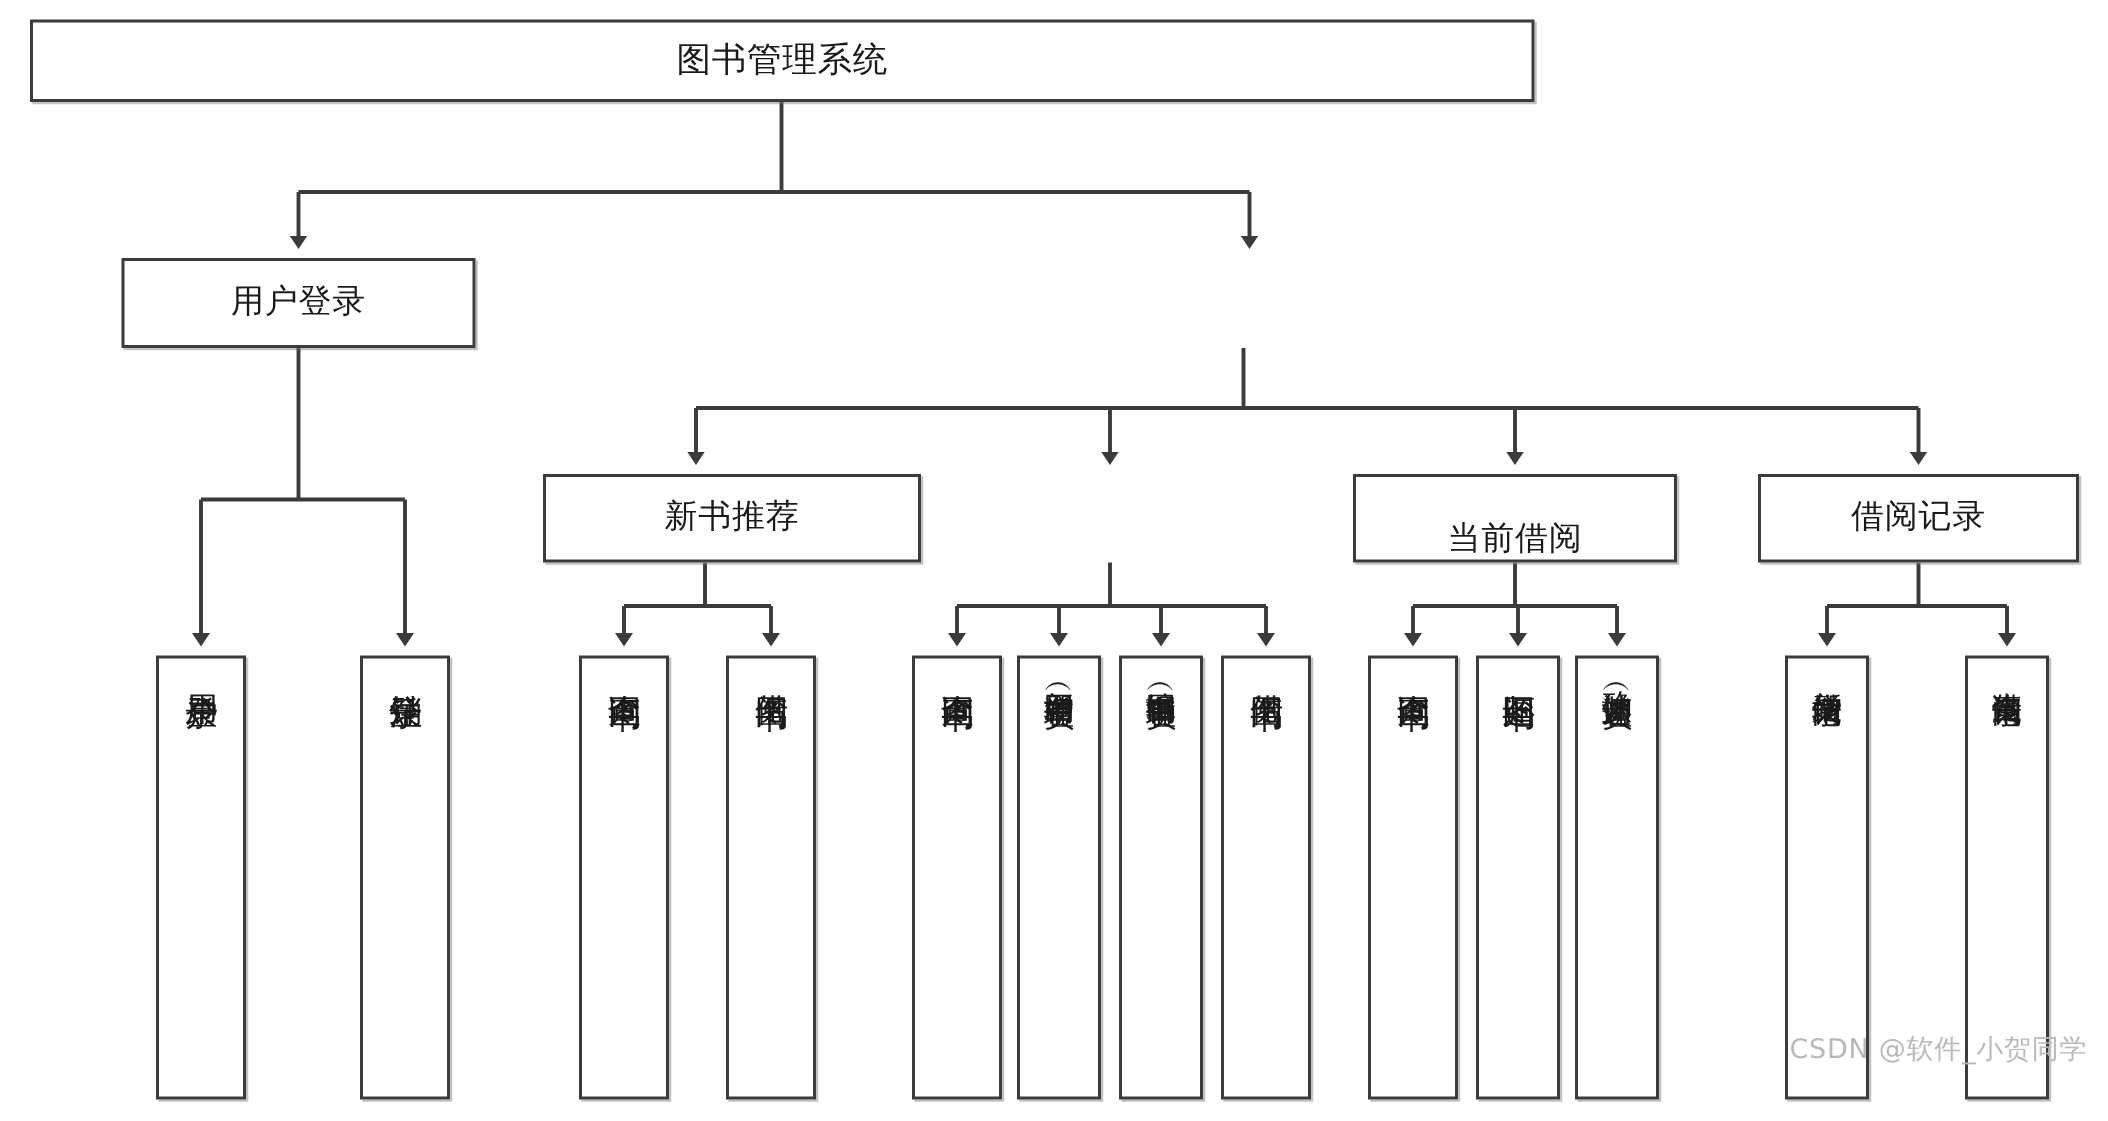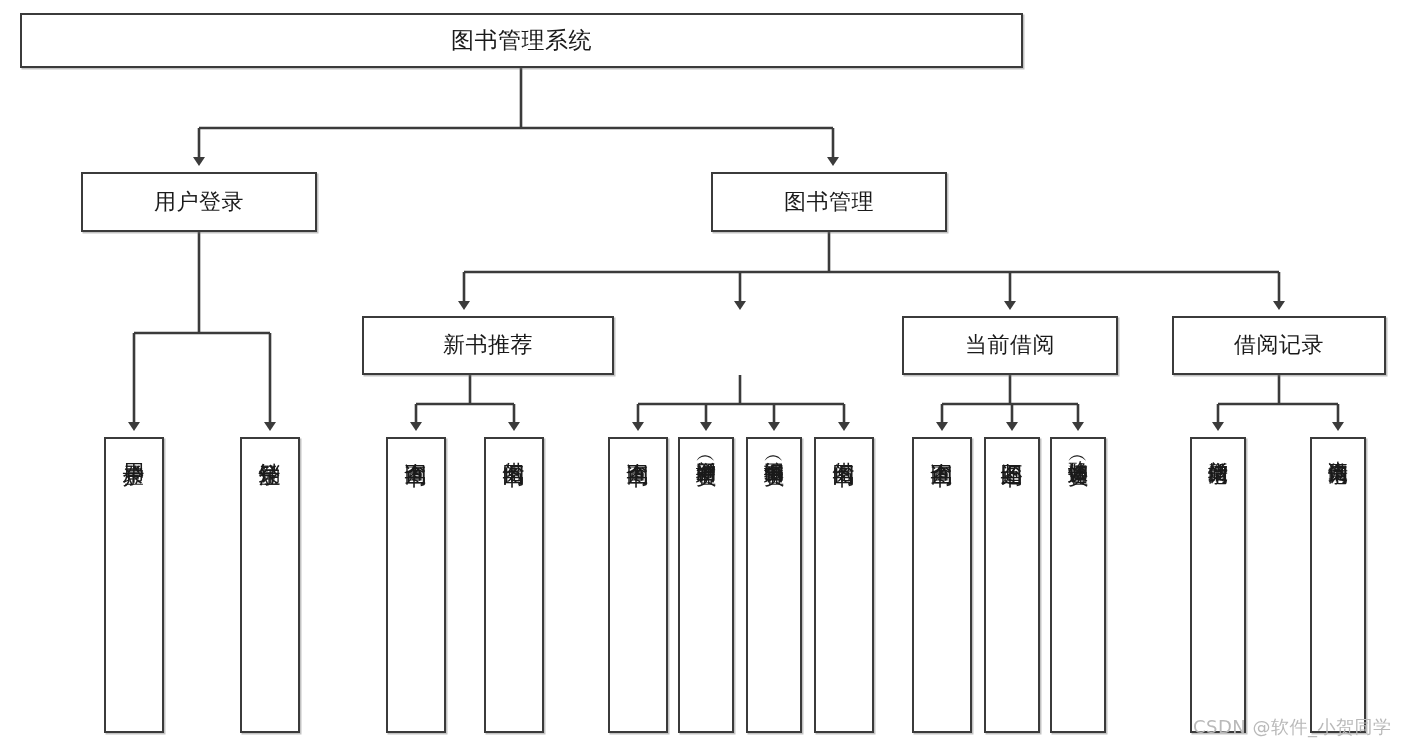--- a/index.html
+++ b/index.html
@@ -60,21 +60,21 @@
     text-orientation: upright;
     font-size: 22px;
     line-height: 1.05;
     letter-spacing: 1px;
     white-space: nowrap;
   }
   .node.vert.narrow .lbl { font-size: 20px; }
   .watermark {
     position: absolute;
     left: 1193px;
-    top: 715px;
+    top: 687px;
     font-size: 18px;
     color: #b9b9b9;
     letter-spacing: 0.5px;
     white-space: nowrap;
     user-select: none;
   }
 </style>
 </head>
 <body>
 
@@ -130,28 +130,25 @@
     </g>
   </svg>
 
   <div class="node horiz root" style="left:20px; top:13px; width:1003px; height:55px;">
     <span class="lbl">图书管理系统</span>
   </div>
 
   <div class="node horiz" style="left:81px; top:172px; width:236px; height:60px;">
     <span class="lbl">用户登录</span>
   </div>
-  <div class="node horiz" style="left:711px; top:172px; width:236px; height:60px;">
-    <span class="lbl">图书管理</span>
-  </div>
 
   <div class="node horiz" style="left:362px; top:316px; width:252px; height:59px;">
     <span class="lbl">新书推荐</span>
   </div>
-  <div class="node horiz" style="left:902px; top:316px; width:216px; height:59px;">
+  <div class="node horiz" style="left:902px; top:316px; width:216px; height:59px;align-items:flex-end;">
     <span class="lbl">当前借阅</span>
   </div>
   <div class="node horiz" style="left:1172px; top:316px; width:214px; height:59px;">
     <span class="lbl">借阅记录</span>
   </div>
 
   <div class="node vert" style="left:104px; top:437px; width:60px; height:296px;">
     <span class="lbl">用户登录</span>
   </div>
   <div class="node vert" style="left:240px; top:437px; width:60px; height:296px;">

